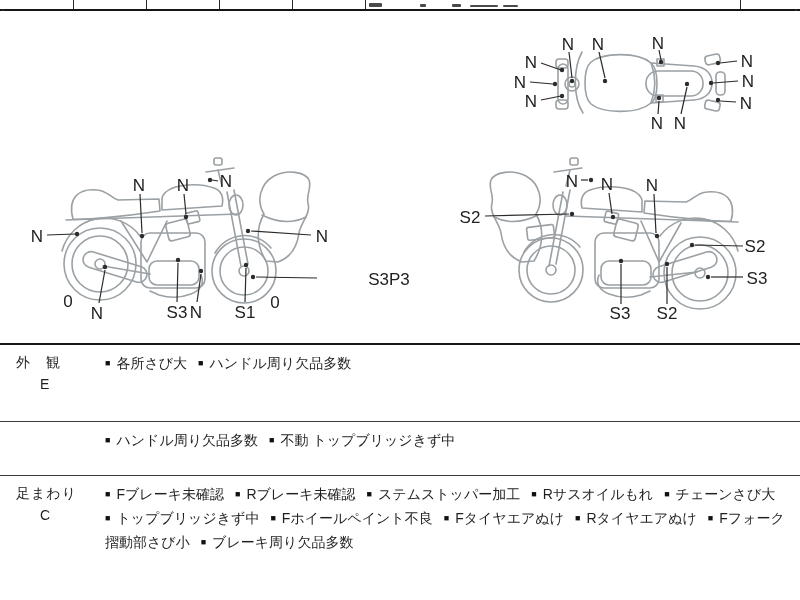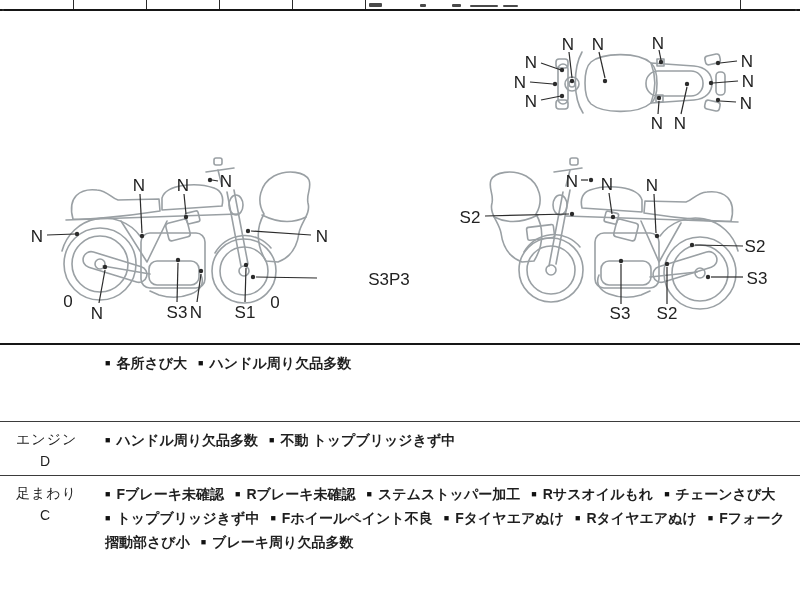--- a/index.html
+++ b/index.html
@@ -23,21 +23,21 @@
     position:absolute;transform:translate(-50%,-50%);
     font-size:17px;line-height:17px;color:#222;white-space:nowrap;
   }
   
   .cond-table{position:absolute;left:0;top:343px;width:800px;height:257px;border-top:2px solid #161616;background:#fff;}
   .trow{position:relative;box-sizing:border-box;width:800px;}
   .trow + .trow{border-top:1px solid #3b3b3b;}
   .tcat{position:absolute;left:0;top:6px;width:100px;}
   .cat{padding-left:16px;font-size:14px;letter-spacing:1px;line-height:22px;}
   .grade{padding-left:40px;font-size:14px;line-height:22px;}
-  .titems{position:absolute;left:105px;right:10px;top:6px;font-size:14px;line-height:24px;word-break:break-all;font-weight:bold;}
+  .titems{position:absolute;left:105px;right:10px;top:6px;font-size:14px;line-height:24px;word-break:break-all;}
   .blt{font-size:9px;vertical-align:2px;margin-right:6px;color:#111;}
   .itxt{margin-right:11px;}
 </style>
 </head>
 <body>
 
 <div class="sheet">
 
   <div class="header-strip">
     <div class="hdiv" style="left:73px"></div>
@@ -232,27 +232,27 @@
       <span class="dlabel" style="left: 607px; top: 184px;">N</span>
       <span class="dlabel" style="left: 652px; top: 185px;">N</span>
       <span class="dlabel" style="left: 755px; top: 246px;">S2</span>
       <span class="dlabel" style="left: 757px; top: 278px;">S3</span>
       <span class="dlabel" style="left: 620px; top: 313px;">S3</span>
       <span class="dlabel" style="left: 667px; top: 313px;">S2</span>
     </div>
 
   <div class="cond-table">
     <div class="trow" style="height:76px">
+      <div class="tcat">
+        <div class="cat">外　観</div>
+        <div class="grade">E</div>
+      </div>
       <div class="titems"><span class="blt">■</span><span class="itxt">各所さび大</span><span class="blt">■</span><span class="itxt">ハンドル周り欠品多数</span></div>
     </div>
     <div class="trow" style="height:54px">
-      <div class="tcat">
-        <div class="cat">エンジン</div>
-        <div class="grade">D</div>
-      </div>
       <div class="titems"><span class="blt">■</span><span class="itxt">ハンドル周り欠品多数</span><span class="blt">■</span><span class="itxt">不動 トップブリッジきず中</span></div>
     </div>
     <div class="trow" style="height:98px">
       <div class="tcat">
         <div class="cat">足まわり</div>
         <div class="grade">C</div>
       </div>
       <div class="titems"><span class="blt">■</span><span class="itxt">Fブレーキ未確認</span><span class="blt">■</span><span class="itxt">Rブレーキ未確認</span><span class="blt">■</span><span class="itxt">ステムストッパー加工</span><span class="blt">■</span><span class="itxt">Rサスオイルもれ</span><span class="blt">■</span><span class="itxt">チェーンさび大</span><span class="blt">■</span><span class="itxt">トップブリッジきず中</span><span class="blt">■</span><span class="itxt">Fホイールペイント不良</span><span class="blt">■</span><span class="itxt">Fタイヤエアぬけ</span><span class="blt">■</span><span class="itxt">Rタイヤエアぬけ</span><span class="blt">■</span><span class="itxt">Fフォーク摺動部さび小</span><span class="blt">■</span><span class="itxt">ブレーキ周り欠品多数</span></div>
     </div>
   </div>

